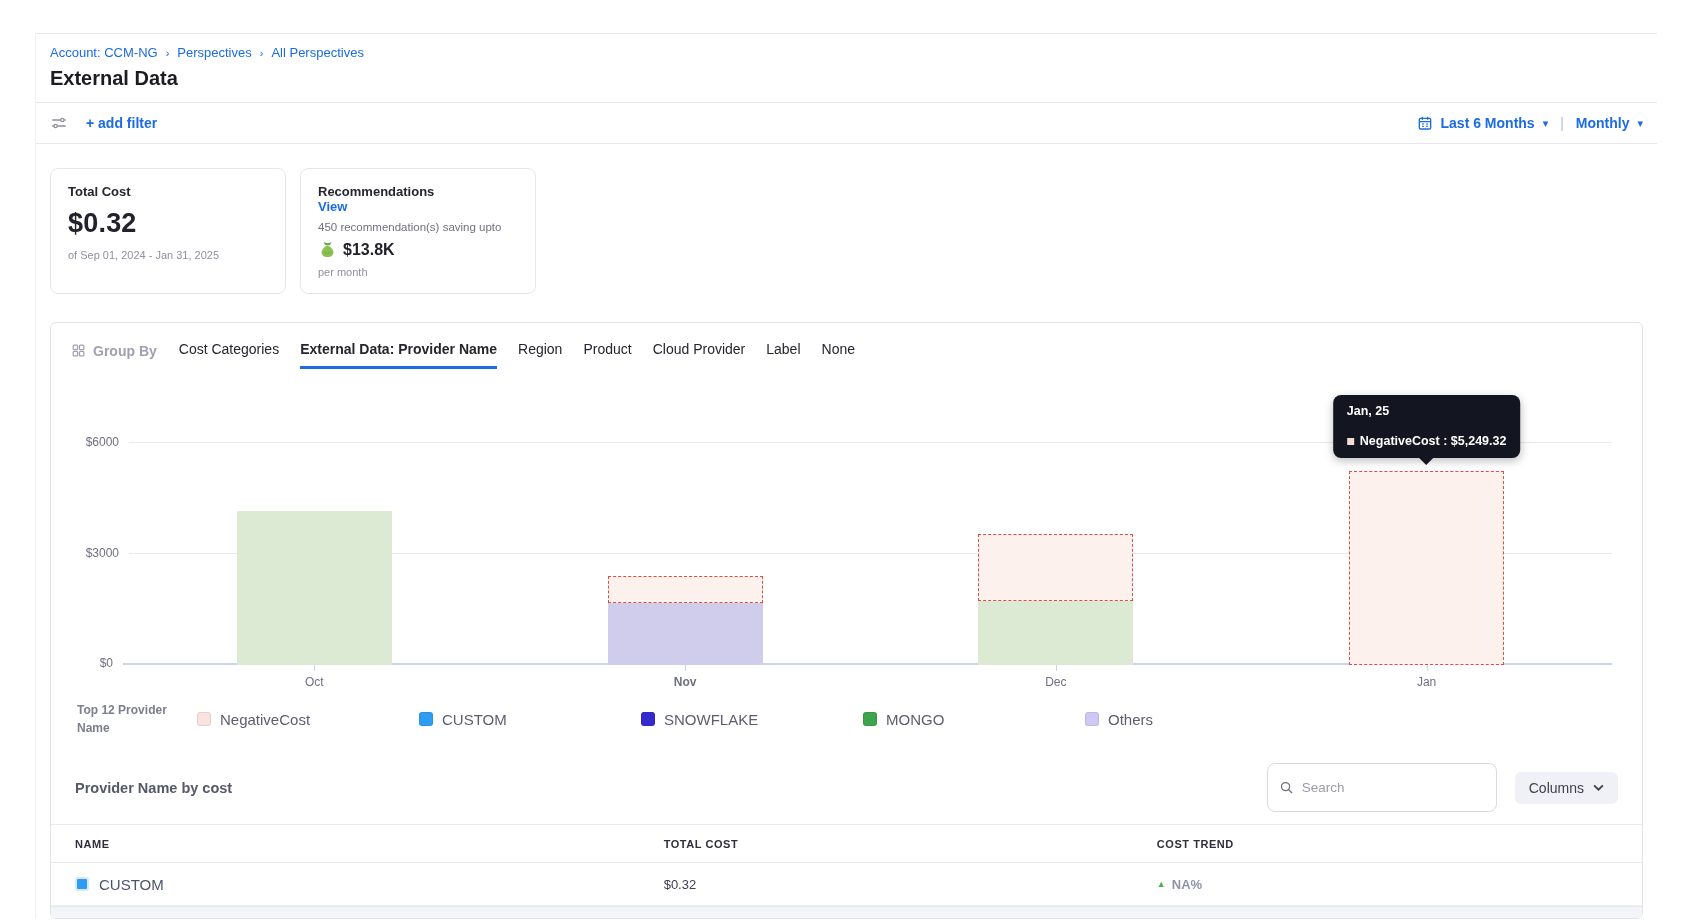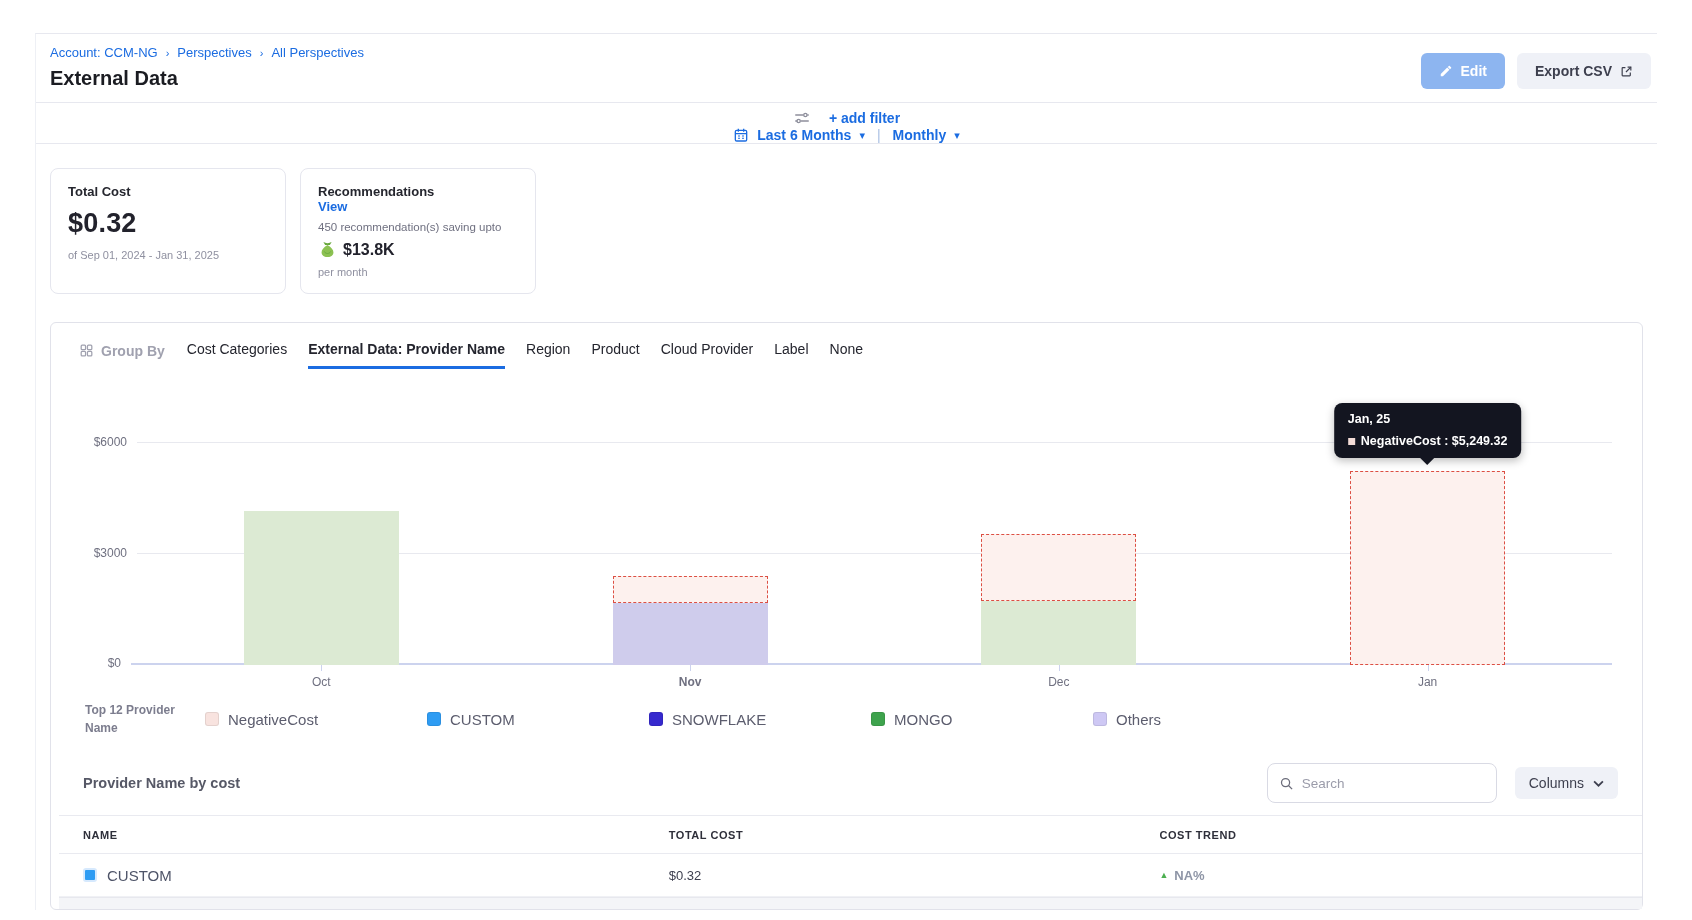--- a/index.html
+++ b/index.html
@@ -13,40 +13,40 @@
   .crumbs .sep { color:#1b6ce1; font-size:11px; }
   .page-title { font-size:20px; font-weight:700; margin-top:7px; color:#1b1c22; }
   .hdr-actions { display:flex; gap:12px; margin-top:8px; }
   .btn { display:inline-flex; align-items:center; gap:8px; height:36px; padding:0 18px;
     border-radius:6px; font-size:14px; font-weight:700; cursor:pointer; border:none; }
   .btn-edit { background:#8db5f0; color:#fff; }
   .btn-export { background:#eff1f7; color:#3d3f4e; }
 
   
   .filterbar { display:flex; justify-content:space-between; align-items:center; height:42px;
-    border-top:1px solid #e7e8ef; border-bottom:1px solid #e7e8ef; padding:6px 14px;flex-direction:column; }
+    border-top:1px solid #e7e8ef; border-bottom:1px solid #e7e8ef; padding:6px 14px; }
   .filter-left { display:flex; align-items:center; gap:18px; }
   .addfilter { color:#1b6ce1; font-size:14px; font-weight:600; cursor:pointer; }
   .filter-right { display:flex; align-items:center; gap:8px; color:#1b6ce1; font-size:14px; font-weight:600; }
   .caret { font-size:11px; color:#1b6ce1; }
   .vdiv { color:#a9bfe3; font-weight:400; padding:0 4px; }
 
   
   .summary { display:flex; gap:14px; padding:24px 14px 28px; }
   .card { background:#fff; border:1px solid #e5e6ee; border-radius:8px; padding:15px 17px; width:236px; min-height:112px; }
   .card h4 { font-size:13px; font-weight:700; color:#25262e; }
   .big-amount { font-size:27px; font-weight:800; margin:9px 0 10px; letter-spacing:.2px; }
   .muted-xs { font-size:11px; color:#8f90a0; }
   .rec-top { display:flex; justify-content:space-between; align-items:baseline;flex-direction:column; }
   .view-link { color:#1b6ce1; font-size:13px; font-weight:600; cursor:pointer; }
   .rec-line { font-size:11.5px; color:#6f7080; margin-top:7px; }
   .rec-save { display:flex; align-items:center; gap:6px; margin:7px 0; font-size:16px; font-weight:700; }
 
   
-  .main-card { margin:0 14px; border:1px solid #e1e2ea; border-radius:6px; background:#fff;padding-left:8px; }
+  .main-card { margin:0 14px; border:1px solid #e1e2ea; border-radius:6px; background:#fff; }
   .tabsrow { display:flex; align-items:center; padding:18px 20px 0 20px; }
   .groupby { display:flex; align-items:center; gap:7px; color:#a0a1af; font-size:14px; font-weight:600; margin-right:22px; }
   .tabs { display:flex; align-items:flex-end; gap:21px; flex:1; }
   .tab { font-size:14px; color:#24252e; font-weight:500; padding-bottom:9px; border-bottom:3px solid transparent; cursor:pointer; white-space:nowrap; }
   .tab.active { font-weight:700; border-bottom-color:#1b6ce1; }
   .tabsrow-right { display:flex; align-items:center; gap:16px; margin-bottom:6px; }
   .pref-select { display:flex; justify-content:space-between; align-items:center; width:152px; height:34px;
     border:1px solid #d6d7e2; border-radius:6px; padding:0 12px; font-size:14px; color:#3d3f4e; cursor:pointer; background:#fff; }
   .chart-type { display:flex; gap:14px; align-items:center; }
 
@@ -56,38 +56,38 @@
   .gridline { position:absolute; left:0; right:0; height:1px; background:#e8e9ef; }
   .baseline { position:absolute; left:-6px; right:0; bottom:0; height:2px; background:#ccd3ee; }
   .ylab { position:absolute; right:calc(100% + 10px); transform:translateY(-50%); font-size:12px; color:#6f7080; white-space:nowrap; }
   .bar-slot { position:absolute; bottom:0; width:25%; display:flex; flex-direction:column-reverse; align-items:center; }
   .seg { width:155px; }
   .xlab { position:absolute; top:calc(100% + 10px); transform:translateX(-50%); font-size:12px; color:#6f7080; }
   .xtick { position:absolute; top:100%; width:1px; height:6px; background:#ccd3ee; }
   .tooltip { position:absolute; left:87.5%; transform:translateX(-50%); bottom:207px; background:#131520; color:#fff;
     border-radius:8px; padding:9px 14px 10px; font-size:12.5px; font-weight:700; white-space:nowrap; z-index:5;
     box-shadow:0 3px 8px rgba(0,0,0,.25); }
-  .tooltip .tt-row { display:flex; align-items:center; gap:6px; margin-top:8px; }
+  .tooltip .tt-row { display:flex; align-items:center; gap:6px; margin-top:16px; }
   .tt-swatch { width:7px; height:7px; background:#f3dcd7; display:inline-block; }
   .tt-arrow { position:absolute; left:50%; top:100%; transform:translateX(-50%);
     border:7px solid transparent; border-top-color:#131520; border-bottom:none; }
 
   
   .legend { display:flex; align-items:center; padding:10px 26px 6px; }
   .legend-title { width:120px; font-size:12px; font-weight:700; color:#7c7d8e; line-height:1.5; }
   .legend-items { display:flex; flex:1; }
   .legend-item { display:flex; align-items:center; gap:9px; width:222px; }
   .lg-swatch { width:14px; height:14px; border-radius:3px; border:1px solid rgba(0,0,0,.08); }
   .legend-item span.lbl { font-size:15px; color:#5c5d6e; }
 
   
   .tbl-titlebar { display:flex; justify-content:space-between; align-items:center; padding:20px 24px 12px; }
   .tbl-title { font-size:14.5px; font-weight:700; color:#565866; }
   .tbl-actions { display:flex; gap:18px; align-items:center; }
-  .search-box { display:flex; align-items:center; gap:8px; width:230px; height:40px;
+  .search-box { display:flex; align-items:center; gap:8px; width:230px; height:49px;
     border:1px solid #d9dae4; border-radius:8px; padding:0 11px; background:#fff; }
   .search-box input { border:none; outline:none; font-size:13.5px; color:#3d3f4e; width:100%;
     font-family:"Liberation Sans","DejaVu Sans",sans-serif; }
   .search-box input::placeholder { color:#9b9caa; }
   .btn-columns { display:flex; align-items:center; gap:9px; height:32px; padding:0 14px;
     background:#eff1f7; border-radius:6px; font-size:14px; color:#3d3f4e; font-weight:500; cursor:pointer; }
   table.data { width:100%; border-collapse:collapse; }
   table.data th { text-align:left; font-size:11px; font-weight:700; letter-spacing:.05em; color:#2e2f3a;
     border-top:1px solid #e9eaf0; border-bottom:1px solid #e9eaf0; height:38px; padding-left:24px; }
   table.data td { height:43px; padding-left:24px; font-size:13px; color:#3c3e4e; border-bottom:1px solid #f0f1f5; }
@@ -106,40 +106,20 @@
   <div class="hdr">
     <div>
       <div class="crumbs">
         <span>Account: CCM-NG</span>
         <span class="sep">›</span>
         <span>Perspectives</span>
         <span class="sep">›</span>
         <span>All Perspectives</span>
       </div>
       <div class="page-title">External Data</div>
-    </div>
-    <div class="hdr-actions">
-      <button class="btn btn-edit">
-        <span class="icon">
-          <svg width="14" height="14" viewBox="0 0 24 24" fill="#fff">
-              <path d="M3 17.2V21h3.8L17.9 9.9l-3.8-3.8L3 17.2zM20.7 7.1c.4-.4.4-1 0-1.4l-2.4-2.4c-.4-.4-1-.4-1.4 0l-1.8 1.8 3.8 3.8 1.8-1.8z"></path>
-            </svg>
-        </span>
-        <span>Edit</span>
-      </button>
-      <button class="btn btn-export">
-        <span>Export CSV</span>
-        <span class="icon">
-          <svg width="13" height="13" viewBox="0 0 24 24" fill="none" stroke="#3d3f4e" stroke-width="2.2">
-              <path d="M14 4h6v6"></path>
-              <path d="M20 4l-9 9"></path>
-              <path d="M19 14v5a1 1 0 0 1-1 1H5a1 1 0 0 1-1-1V6a1 1 0 0 1 1-1h5"></path>
-            </svg>
-        </span>
-      </button>
     </div>
   </div>
 
   <div class="filterbar">
     <div class="filter-left">
       <span class="icon">
         <svg width="18" height="18" viewBox="0 0 24 24" fill="none" stroke="#8e8f9c" stroke-width="1.8">
             <path d="M3 8h11M19 8h2M3 16h3M10 16h11"></path>
             <circle cx="16.5" cy="8" r="2.2"></circle>
             <circle cx="7.5" cy="16" r="2.2"></circle>

